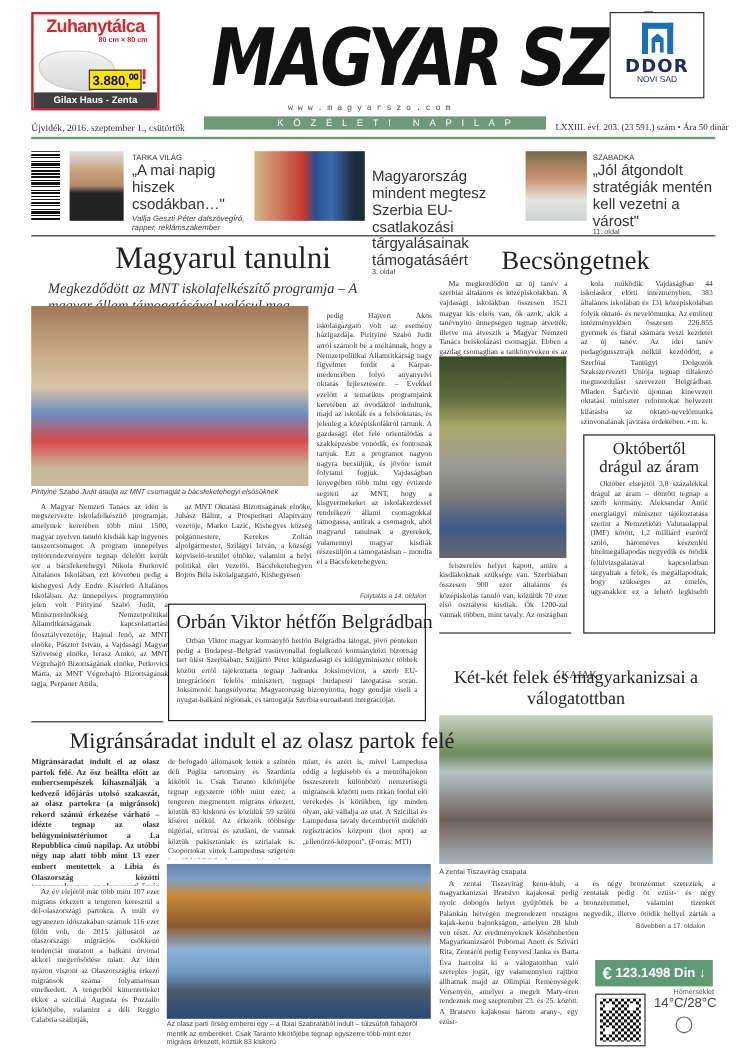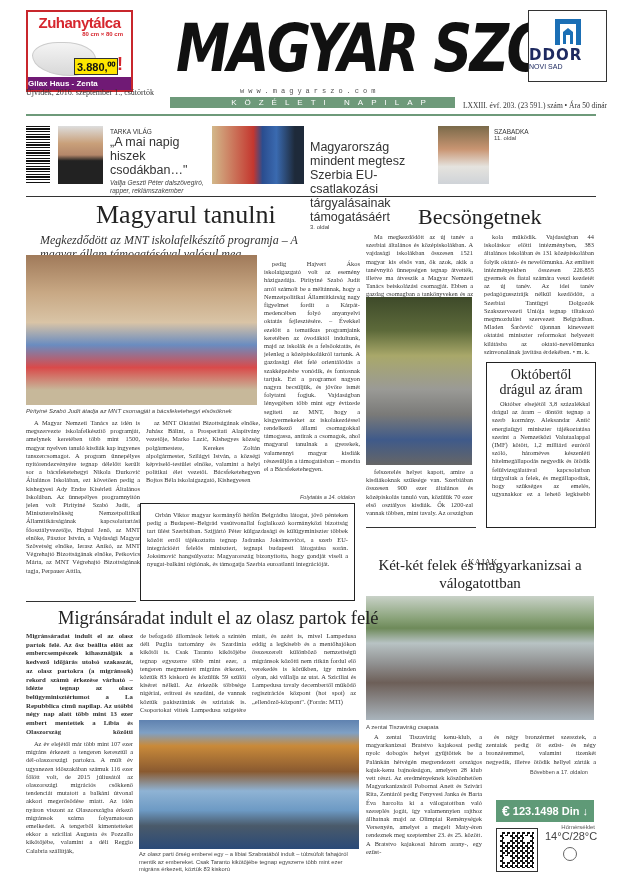--- a/index.html
+++ b/index.html
@@ -4,29 +4,29 @@
 <style>
 *{box-sizing:border-box;margin:0;padding:0}
 body{width:619px;height:881px;background:#fff;font-family:"Liberation Serif",serif;color:#222;position:relative;overflow:hidden}
 .abs{position:absolute}
 .ad{left:26px;top:10px;width:107px;height:82px;border:2px solid #c8262c;background:#fff;overflow:hidden}
 .ad .t{color:#d6262e;font-family:"Liberation Sans",sans-serif;font-weight:bold;font-size:15px;text-align:center;letter-spacing:-0.5px;margin-top:2px}
 .ad .s{color:#d6262e;font-family:"Liberation Sans",sans-serif;font-size:6px;font-weight:bold;text-align:right;padding-right:8px}
 .ad .tub{position:absolute;left:4px;top:30px;width:64px;height:34px;border-radius:40% 50% 40% 60%;background:linear-gradient(180deg,#f4f4f4,#d8d8d8);border:1px solid #ccc}
 .ad .price{position:absolute;left:46px;top:46px;background:#ffe600;border:1px solid #333;font-family:"Liberation Sans",sans-serif;font-weight:bold;font-size:11px;padding:0 2px;color:#111}
 .ad .ex{position:absolute;left:89px;top:42px;color:#d6262e;font-weight:bold;font-size:18px;font-family:"Liberation Sans",sans-serif}
-.ad .foot{position:absolute;left:0;bottom:0;width:100%;background:#701a75;color:#fff;font-family:"Liberation Sans",sans-serif;font-weight:bold;font-size:8px;padding:2px 0}
+.ad .foot{position:absolute;left:0;bottom:0;width:100%;background:#404040;color:#fff;font-family:"Liberation Sans",sans-serif;font-weight:bold;font-size:8px;text-align:center;padding:2px 0}
 .mast{left:176px;top:6px;width:300px;height:90px;font-family:"DejaVu Sans",sans-serif;font-weight:bold;font-style:italic;font-size:66px;letter-spacing:-3px;color:#111;line-height:86px;transform:scaleX(0.82);transform-origin:left top;white-space:nowrap}
 .url{left:240px;top:87px;font-family:"Liberation Mono",monospace;font-size:7px;letter-spacing:4px;color:#555}
 .greenbar{left:170px;top:97px;width:285px;height:11px;background:#6e9a7a}
 .greenbar span{display:block;color:#fff;font-family:"Liberation Sans",sans-serif;font-size:8px;letter-spacing:8px;text-align:center;line-height:11px;padding-left:40px}
-.dateline{left:26px;top:88px;font-size:8px;color:#333}
+.dateline{left:26px;top:102px;font-size:8px;color:#333}
 .issue{left:455px;top:101px;font-size:7.5px;color:#333;width:160px;text-align:right;padding-right:8px}
 .rule1{left:26px;top:114px;width:570px;height:2px;background:#6e9a7a}
-.ddor{left:528px;top:10px;width:79px;height:72px;border:1px solid #333;background:#fff;text-align:left}
+.ddor{left:508px;top:10px;width:79px;height:72px;border:1px solid #333;background:#fff;text-align:center}
 .ddor .logo{width:26px;height:26px;margin:8px auto 2px;border:5px solid #1b6fb5;border-bottom:none;position:relative}
 .ddor .name{font-family:"DejaVu Sans",sans-serif;font-weight:bold;font-size:15px;color:#1e2a60;letter-spacing:1px;line-height:16px}
 .ddor .city{font-family:"Liberation Sans",sans-serif;font-size:7px;color:#1e2a60}
 .barcode{left:26px;top:126px;width:24px;height:58px;background:repeating-linear-gradient(180deg,#111 0 1px,#fff 1px 2px,#111 2px 4px,#fff 4px 5px,#111 5px 6px,#fff 6px 8px)}
 .ph1{left:58px;top:126px;width:45px;height:58px;background:linear-gradient(180deg,#ddd 0,#c9a07a 30%,#b4876a 50%,#222 60%)}
 .ph2{left:212px;top:126px;width:92px;height:58px;background:linear-gradient(90deg,#d3b88a 0,#c4372f 45%,#2a4d8f 55%,#3a6ab0 70%,#1e2a3a 90%)}
 .ph3{left:438px;top:126px;width:51px;height:58px;background:linear-gradient(180deg,#7a6a4a 0,#c99572 40%,#e5e3de 70%,#cfd3d8 100%)}
 .t-kick{font-family:"Liberation Sans",sans-serif;font-size:6.5px;color:#333;text-transform:uppercase}
 .t-head{font-family:"Liberation Sans",sans-serif;font-size:12.5px;color:#333;line-height:14px}
 .t-sub{font-family:"Liberation Sans",sans-serif;font-size:6.5px;font-style:italic;color:#444;line-height:8px}
@@ -91,20 +91,21 @@
   <div class="t-sub" style="margin-top:2px">Vallja Geszti Péter dalszövegíró, rapper, reklámszakember</div>
 </div>
 <div class="abs ph2"></div>
 <div class="abs" style="left:310px;top:140px;width:125px">
   <div class="t-head">Magyarország mindent megtesz Szerbia EU-csatlakozási tárgyalásainak támogatásáért</div>
   <div class="t-page">3. oldal</div>
 </div>
 <div class="abs ph3"></div>
 <div class="abs" style="left:494px;top:128px;width:100px">
   <div class="t-kick">SZABADKA</div>
+  <div class="t-head">„Jól átgondolt stratégiák mentén kell vezetni a várost"</div>
   <div class="t-page">11. oldal</div>
 </div>
 <div class="abs rule2"></div>
 
 <div class="abs h1" style="left:96px;top:200px;font-size:26px">Magyarul tanulni</div>
 <div class="abs deck" style="left:40px;top:233px;width:270px">Megkezdődött az MNT iskolafelkészítő programja – A magyar állam támogatásával valósul meg</div>
 <div class="abs imgA"></div>
 <div class="abs cap" style="left:26px;top:408px;width:235px">Pirityiné Szabó Judit átadja az MNT csomagját a bácsfeketehegyi elsősöknek</div>
 <div class="abs body" style="left:26px;top:419px;width:114px;height:176px;overflow:hidden">
     <p>A Magyar Nemzeti Tanács az idén is megszervezte iskolafelkészítő programját, amelynek keretében több mint 1500, magyar nyelven tanuló kisdiák kap ingyenes tanszercsomagot. A program ünnepélyes nyitórendezvényére tegnap délelőtt került sor a bácsfeketehegyi Nikola Đurković Általános Iskolában, ezt követően pedig a kishegyesi Ady Endre Kísérleti Általános Iskolában. Az ünnepélyes programnyitón jelen volt Pirityiné Szabó Judit, a Miniszterelnökség Nemzetpolitikai Államtitkárságának kapcsolattartási főosztályvezetője, Hajnal Jenő, az MNT elnöke, Pásztor István, a Vajdasági Magyar Szövetség elnöke, Ierasz Anikó, az MNT Végrehajtó Bizottságának elnöke, Petkovics Márta, az MNT Végrehajtó Bizottságának tagja, Perpauer Attila,</p>
@@ -130,20 +131,21 @@
   </div>
 
 <div class="abs box" style="left:486px;top:362px;width:110px;height:166px;padding:4px 5px">
   <div class="h1" style="font-size:14px;white-space:normal;text-align:center;line-height:15px">Októbertől drágul az áram</div>
   <div class="body" style="margin-top:3px;height:98px;overflow:hidden">
       <p>Október elsejétől 3,8 százalékkal drágul az áram – döntött tegnap a szerb kormány. Aleksandar Antić energiaügyi miniszter tájékoztatása szerint a Nemzetközi Valutaalappal (IMF) kötött, 1,2 milliárd euróról szóló, hároméves készenléti hitelmegállapodás negyedik és ötödik felülvizsgálatával kapcsolatban tárgyaltak a felek, és megállapodtak, hogy szükséges az emelés, ugyanakkor ez a lehető legkisebb mértékű drágulás, amelyről meg tudtak egyezni. Az IMF kétszer ekkora növelést szeretett volna.</p>
     </div>
 </div>
 
 <div class="abs box" style="left:140px;top:503px;width:215px;height:98px;padding:4px 6px">
+  <div class="h1" style="font-size:16.5px;text-align:center">Orbán Viktor hétfőn Belgrádban</div>
   <div class="body" style="margin-top:3px;height:62px;overflow:hidden">
       <p>Orbán Viktor magyar kormányfő hétfőn Belgrádba látogat, jövő pénteken pedig a Budapest–Belgrád vasútvonallal foglalkozó kormányközi bizottság tart ülést Szerbiában. Szijjártó Péter külgazdasági és külügyminiszter többek között erről tájékoztatta tegnap Jadranka Joksimovićot, a szerb EU-integrációért felelős minisztert, tegnapi budapesti látogatása során. Joksimović hangsúlyozta: Magyarország bizonyította, hogy gondját viseli a nyugat-balkáni régiónak, és támogatja Szerbia euroatlanti integrációját.</p>
     </div>
 </div>
 
 <div class="abs rule2" style="left:366px;top:527px;width:110px"></div>
 <div class="abs" style="left:468px;top:557px;font-size:9px;color:#333">KAJAK</div>
 <div class="abs h1" style="left:366px;top:556px;width:228px;white-space:normal;text-align:center;font-size:15px;line-height:18px">Két-két felek és magyarkanizsai a válogatottban</div>
 <div class="abs imgC"></div>
 <div class="abs cap" style="left:366px;top:724px;font-style:normal">A zentai Tiszavirág csapata</div>

